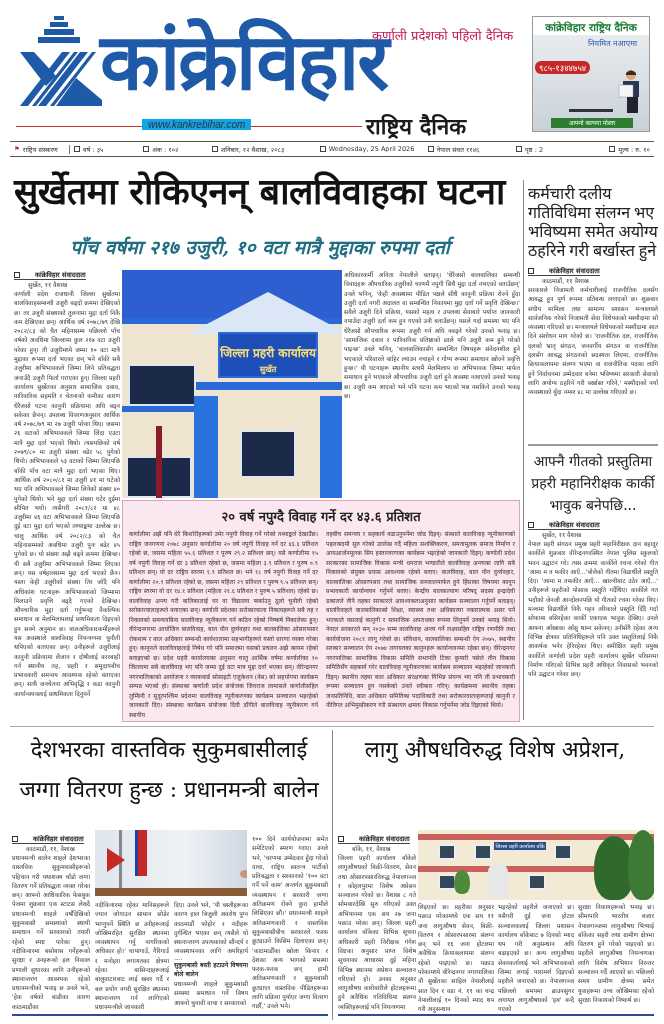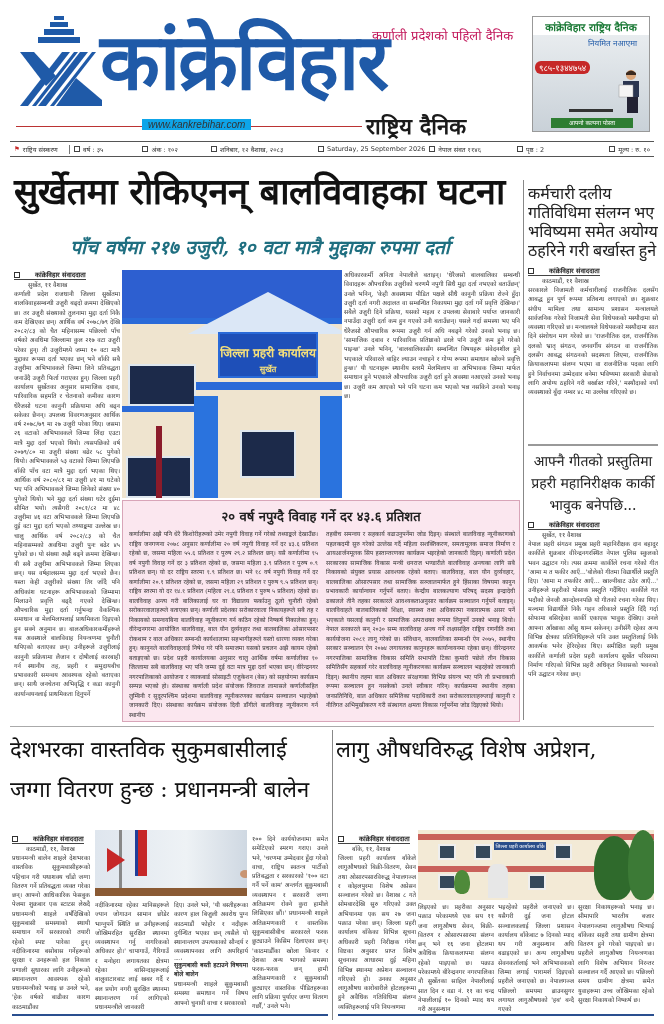--- a/index.html
+++ b/index.html
@@ -64,21 +64,21 @@
 
   
   .side-head1 { position: absolute; left: 528px; top: 184px; width: 130px; text-align: left; font-family: Liberation Serif, serif; font-size: 16px; line-height: 19px; color: #222; }
   .side-story1 { position: absolute; left: 528px; top: 266px; width: 130px; height: 172px; }
   .side-rule { position: absolute; left: 528px; top: 444px; width: 130px; height: 2px; background: #999; }
   .side-head2 { position: absolute; left: 528px; top: 450px; width: 130px; text-align: center; font-family: "DejaVu Serif", serif; font-size: 14px; line-height: 22px; color: #222; }
   .side-story2 { position: absolute; left: 528px; top: 520px; width: 130px; height: 200px; }
 
   
   .hr-full { position: absolute; left: 10px; top: 726px; width: 644px; height: 1px; background: #aaa; }
-  .bot-head { position: absolute; font-family: "DejaVu Serif", serif; font-size: 22px; line-height: 40px; color: #111; white-space: nowrap; }
+  .bot-head { position: absolute; text-align: center; font-family: "DejaVu Serif", serif; font-size: 22px; line-height: 40px; color: #111; white-space: nowrap; }
   .bot-photo { position: absolute; overflow: hidden; }
   .bot-col { position: absolute; }
   .bottom-rule { position: absolute; height: 2px; background: #2a4f8f; top: 1014px; }
 
   .p2-bg { position: absolute; inset: 0; background: linear-gradient(90deg, #dfe6ee 0%, #eef2f5 60%, #cfd8e2 100%); }
   .p2-flagpole { position: absolute; left: 24px; top: 0; width: 3px; height: 60px; background: #888; }
   .p2-flag { position: absolute; left: 12px; top: 18px; width: 0; height: 0; border-left: 18px solid #c62828; border-top: 12px solid transparent; border-bottom: 12px solid transparent; }
   .p2-flag2 { position: absolute; left: 40px; top: 0; width: 12px; height: 46px; background: #c62828; border-left: 3px solid #1f3f9a; }
   .p2-person { position: absolute; left: 140px; top: 10px; width: 60px; height: 54px; }
   .p2-desk { position: absolute; left: 0; bottom: 0; width: 100%; height: 8px; background: #8a5a34; }
@@ -141,21 +141,21 @@
   <div class="cell">
       <span class="sq"></span>
       <span>अंक : १०२</span>
     </div>
   <div class="cell" style="flex:1.6">
       <span class="sq"></span>
       <span>शनिबार, १२ वैशाख, २०८३</span>
     </div>
   <div class="cell" style="flex:1.6">
       <span class="sq"></span>
-      <span>Saturday, 25 September 2026</span>
+      <span>Wednesday, 25 April 2026</span>
     </div>
   <div class="cell" style="flex:1.3">
       <span class="sq"></span>
       <span>नेपाल संवत ११४६</span>
     </div>
   <div class="cell">
       <span class="sq"></span>
       <span>पृष्ठ : 2</span>
     </div>
   <div class="cell" style="justify-content:flex-end;padding-right:4px">

